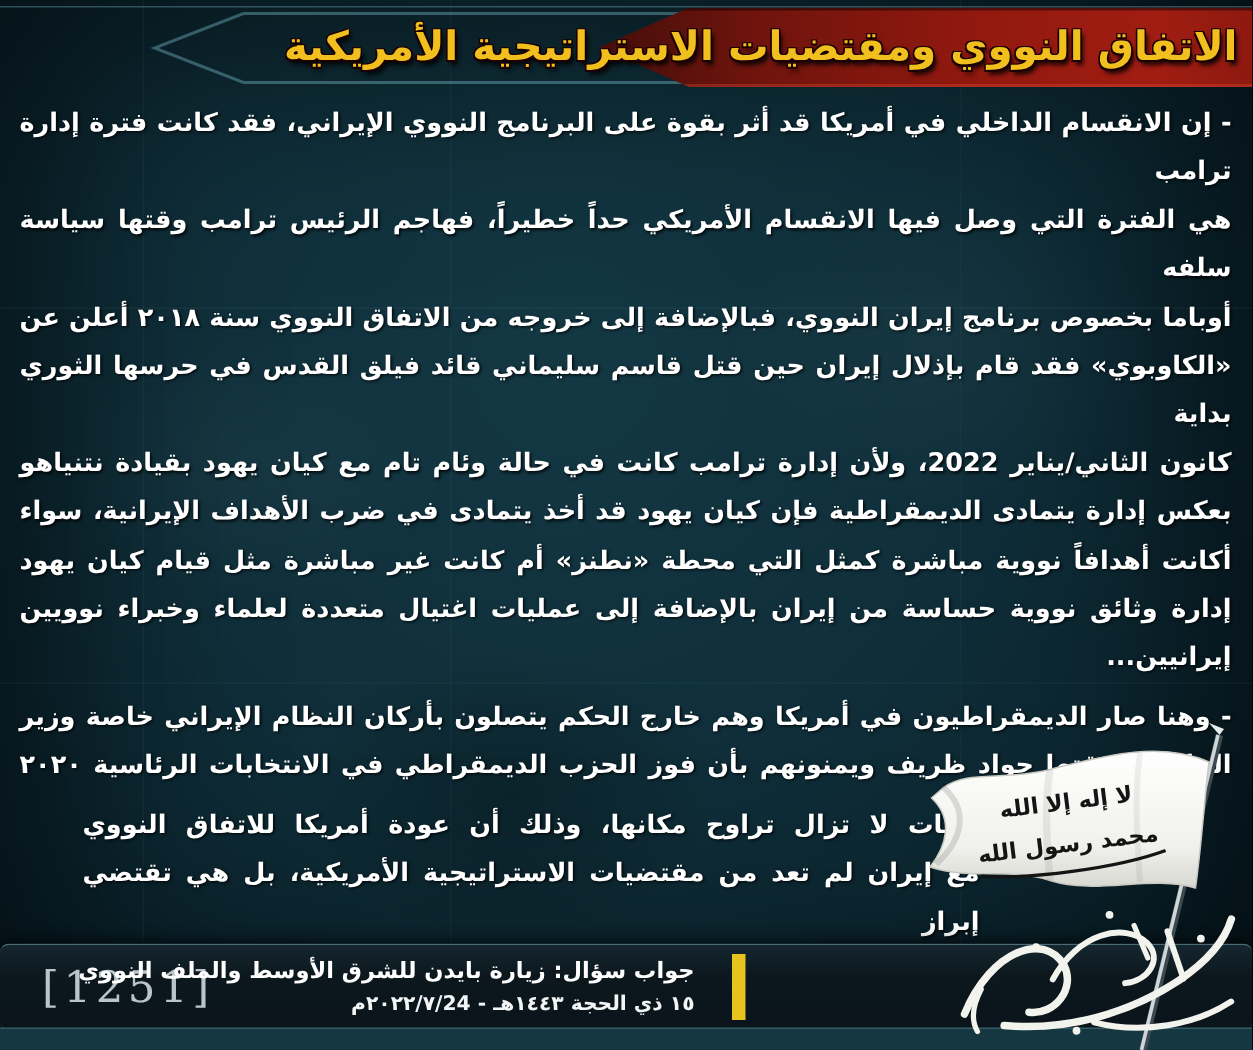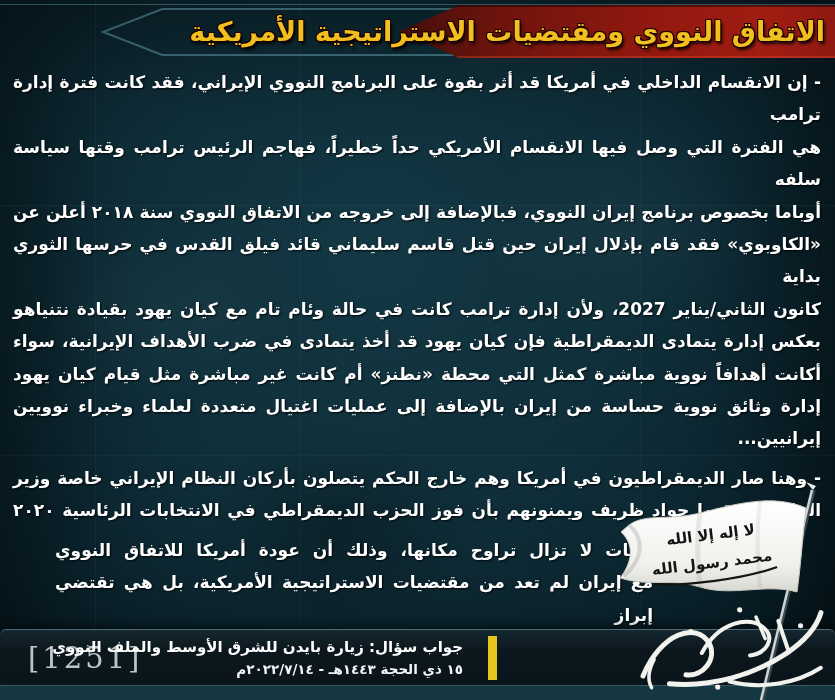--- a/index.html
+++ b/index.html
@@ -95,21 +95,21 @@
     <div class="ribbon"></div>
     <div class="banner-title">الاتفاق النووي ومقتضيات الاستراتيجية الأمريكية</div>
   </div>
 
   <div class="body-text">
       <div class="paragraph">
         <div class="line full">- إن الانقسام الداخلي في أمريكا قد أثر بقوة على البرنامج النووي الإيراني، فقد كانت فترة إدارة ترامب</div>
         <div class="line full">هي الفترة التي وصل فيها الانقسام الأمريكي حداً خطيراً، فهاجم الرئيس ترامب وقتها سياسة سلفه</div>
         <div class="line full">أوباما بخصوص برنامج إيران النووي، فبالإضافة إلى خروجه من الاتفاق النووي سنة ٢٠١٨ أعلن عن</div>
         <div class="line full">«الكاوبوي» فقد قام بإذلال إيران حين قتل قاسم سليماني قائد فيلق القدس في حرسها الثوري بداية</div>
-        <div class="line full">كانون الثاني/يناير 2027، ولأن إدارة ترامب كانت في حالة وئام تام مع كيان يهود بقيادة نتنياهو</div>
+        <div class="line full">كانون الثاني/يناير 2022، ولأن إدارة ترامب كانت في حالة وئام تام مع كيان يهود بقيادة نتنياهو</div>
         <div class="line full">بعكس إدارة يتمادى الديمقراطية فإن كيان يهود قد أخذ يتمادى في ضرب الأهداف الإيرانية، سواء</div>
         <div class="line full">أكانت أهدافاً نووية مباشرة كمثل التي محطة «نطنز» أم كانت غير مباشرة مثل قيام كيان يهود</div>
         <div class="line full">إدارة وثائق نووية حساسة من إيران بالإضافة إلى عمليات اغتيال متعددة لعلماء وخبراء نوويين</div>
         <div class="line last">إيرانيين...</div>
       </div>
       <div class="paragraph">
         <div class="line full">- وهنا صار الديمقراطيون في أمريكا وهم خارج الحكم يتصلون بأركان النظام الإيراني خاصة وزير</div>
         <div class="line full">الخارجية وقتها جواد ظريف ويمنونهم بأن فوز الحزب الديمقراطي في الانتخابات الرئاسية ٢٠٢٠</div>
       </div>
       <div class="paragraph">
@@ -168,19 +168,19 @@
         <circle cx="166" cy="207" r="2.6" fill="#f3f3ee" stroke="none"></circle>
       </g>
     </svg>
   </div>
 
   <div class="footer-bar">
     <div class="issue">[1251]</div>
     <div class="footer-block">
       <div class="footer-text">
         <div class="footer-title">جواب سؤال: زيارة بايدن للشرق الأوسط والملف النووي</div>
-        <div class="footer-date">١٥ ذي الحجة ١٤٤٣هـ - ٢٠٢٢/٧/١٤م</div>
+        <div class="footer-date">١٥ ذي الحجة ١٤٤٣هـ - ٢٠٢٢/٧/24م</div>
       </div>
       <div class="footer-accent"></div>
     </div>
   </div>
   <div class="bottom-strip"></div>
 </div>
 
 </body></html>

